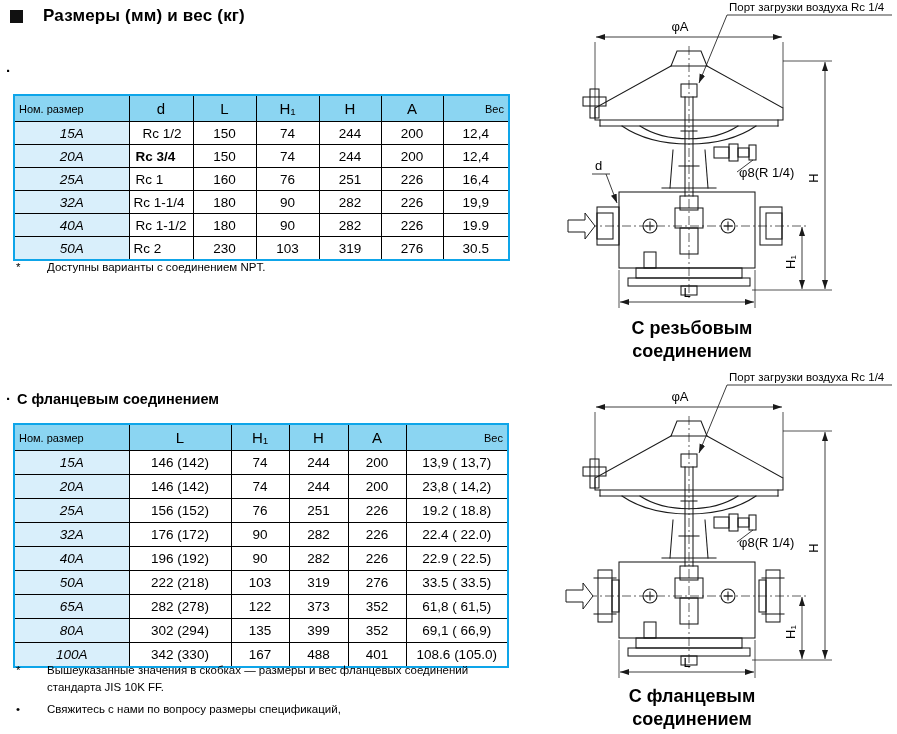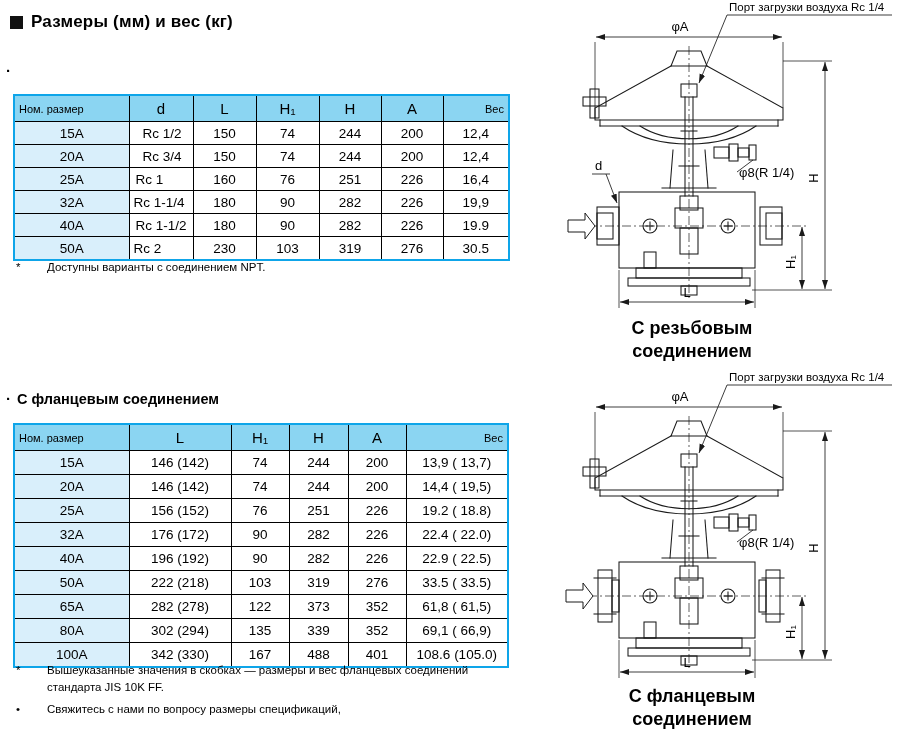--- a/index.html
+++ b/index.html
@@ -9,39 +9,39 @@
   }
   html,body{margin:0;padding:0;}
   body{
     width:897px;height:734px;position:relative;overflow:hidden;
     background:#ffffff;color:#000;
     font-family:"Liberation Sans","DejaVu Sans",sans-serif;
   }
   .abs{position:absolute;}
 
   
-  .page-title{left:10px;top:12px;display:flex;align-items:center;gap:8px;text-align:right;}
+  .page-title{left:10px;top:6px;display:flex;align-items:center;gap:20px;text-align:right;}
   .title-square{width:13px;height:13px;background:#111;flex:0 0 auto;}
   .title-text{font-weight:bold;font-size:17px;letter-spacing:.2px;}
 
   
   .section-title{display:flex;align-items:center;gap:6px;font-weight:bold;font-size:14.5px;}
   .section-bullet{font-size:15px;font-weight:bold;}
 
   
   table.dim{border-collapse:collapse;table-layout:fixed;background:#fff;}
   table.dim{border:2px solid #0ea5e9;}
   table.dim th,table.dim td{border:1px solid #000;padding:0 4px;overflow:hidden;white-space:nowrap;}
   table.dim th{background:var(--header-bg);height:25px;font-weight:normal;}
   th.th-name{font-size:11px;font-weight:bold;text-align:left;padding-left:6px;}
   th.th-dim{font-size:15px;text-align:center;}
   th.th-wt{font-size:11px;font-weight:bold;text-align:right;}
   table.dim td{height:22px;font-size:13.5px;text-align:center;}
   #table-flanged td{height:23px;}
-  table.dim td.rowhead{background:var(--rowlabel-bg);}
+  table.dim td.rowhead{background:var(--rowlabel-bg);font-style:italic;}
 
   
   .footnote{display:flex;font-size:11.5px;line-height:1.45;}
   .footnote .marker{width:31px;flex:0 0 auto;padding-left:2px;}
   .footnote .fn-text{flex:1;}
 
   
   svg text{fill:#000;font-family:"Liberation Sans","DejaVu Sans",sans-serif;}
   .draw{stroke:#1a1a1a;stroke-width:1.05;fill:none;stroke-linecap:square;}
   .dim-line{stroke:#1a1a1a;stroke-width:.85;fill:none;}
@@ -89,21 +89,21 @@
         <td class="rowhead">15A</td>
         <td style="text-align: center; padding-left: 6px;">Rc 1/2</td>
         <td>150</td>
         <td>74</td>
         <td>244</td>
         <td>200</td>
         <td>12,4</td>
       </tr>
       <tr>
         <td class="rowhead">20A</td>
-        <td style="text-align: center; padding-left: 6px;">Rc 3/4</td>
+        <td style="text-align: left; padding-left: 6px; font-weight: bold;">Rc 3/4</td>
         <td>150</td>
         <td>74</td>
         <td>244</td>
         <td>200</td>
         <td>12,4</td>
       </tr>
       <tr>
         <td class="rowhead">25A</td>
         <td style="text-align: left; padding-left: 6px;">Rc 1</td>
         <td>160</td>
@@ -179,21 +179,21 @@
         <td>244</td>
         <td>200</td>
         <td>13,9 (  13,7)</td>
       </tr>
       <tr>
         <td class="rowhead">20A</td>
         <td>146 (142)</td>
         <td>74</td>
         <td>244</td>
         <td>200</td>
-        <td>14,4 (  19,5)</td>
+        <td>23,8 (  14,2)</td>
       </tr>
       <tr>
         <td class="rowhead">25A</td>
         <td>156 (152)</td>
         <td>76</td>
         <td>251</td>
         <td>226</td>
         <td>19.2 (  18.8)</td>
       </tr>
       <tr>
@@ -225,21 +225,21 @@
         <td>282 (278)</td>
         <td>122</td>
         <td>373</td>
         <td>352</td>
         <td>61,8 (  61,5)</td>
       </tr>
       <tr>
         <td class="rowhead">80A</td>
         <td>302 (294)</td>
         <td>135</td>
-        <td>339</td>
+        <td>399</td>
         <td>352</td>
         <td>69,1 (  66,9)</td>
       </tr>
       <tr>
         <td class="rowhead">100A</td>
         <td>342 (330)</td>
         <td>167</td>
         <td>488</td>
         <td>401</td>
         <td>108.6 (105.0)</td>

